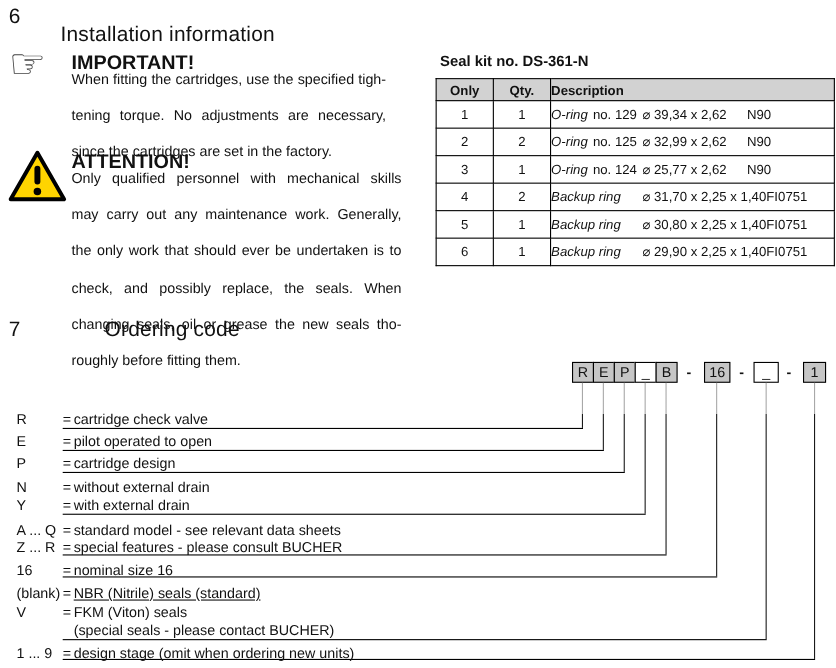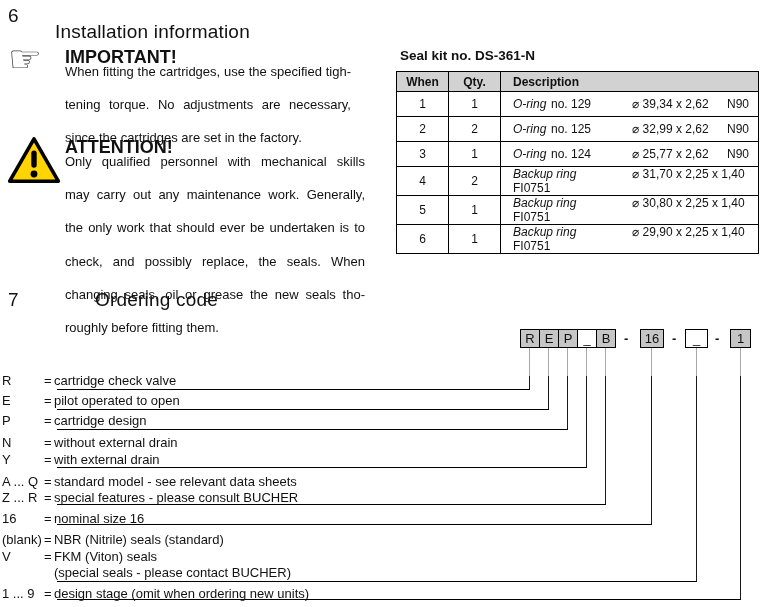--- a/index.html
+++ b/index.html
@@ -16,39 +16,39 @@
   .jline::after{content:"";display:inline-block;width:100%;height:0;}
   .hand-icon{position:absolute;left:8px;font-size:38px;color:#444;line-height:1;}
 
   
   .kit-title{position:absolute;left:400px;top:48px;font-size:13.5px;font-weight:bold;}
   table.kit{position:absolute;left:396px;top:71px;width:362px;border-collapse:collapse;
             table-layout:fixed;font-size:12px;}
   table.kit th,table.kit td{border:1px solid #000;padding:0;vertical-align:middle;}
   table.kit th{background:#d2d2d2;height:19px;font-weight:bold;}
   table.kit td{height:24px;text-align:center;}
-  table.kit th.c-desc,table.kit td.c-desc{text-align:left;padding-left:12px;}
+  table.kit th.c-desc,table.kit td.c-desc{text-align:left;}
   .d-name{display:inline-block;width:38px;white-space:nowrap;font-style:italic;}
   .d-no{display:inline-block;width:45px;white-space:nowrap;}
-  .d-size{display:inline-block;min-width:95px;white-space:nowrap;margin-left:36px;}
+  .d-size{display:inline-block;min-width:95px;white-space:nowrap;}
   .d-mat{white-space:nowrap;}
 
   
   .cbox{position:absolute;top:329px;height:19px;box-sizing:border-box;border:1px solid #000;
         background:#c6c6c6;display:flex;align-items:center;justify-content:center;
         font-size:13px;}
   .cbox.open{background:#ffffff;}
   .dash{position:absolute;top:331px;font-size:13px;font-weight:bold;}
 
   
   .hl{position:absolute;height:1px;background:#000;}
   .vl{position:absolute;width:1px;background:linear-gradient(to bottom,#a8a8a8 0 28px,#1a1a1a 28px);}
 
   
-  .lg-row{position:absolute;left:2px;width:745px;font-size:13px;white-space:nowrap;}
+  .lg-row{position:absolute;left:15px;width:745px;font-size:13px;white-space:nowrap;}
   .lg-label{display:inline-block;width:42px;}
   .lg-eq{display:inline-block;width:10px;}
 </style>
 </head>
 <body>
 
 <div class="page">
 
   <div class="sec-num" style="top:5px;">6</div>
   <div class="sec-title" style="top:5px;margin-top:16px;">Installation information</div>
@@ -80,21 +80,21 @@
 
   <div class="kit-title">Seal kit no. DS-361-N</div>
   <table class="kit">
     <colgroup>
         <col style="width:52px">
         <col style="width:52px">
         <col style="width:258px">
       </colgroup>
     <tbody>
         <tr>
-      <th>When</th>
+      <th>Only</th>
       <th>Qty.</th>
       <th class="c-desc">Description</th>
     </tr>
     <tr>
       <td>1</td>
       <td>1</td>
       <td class="c-desc">
         <span class="d-name">O-ring</span><span class="d-no">no. 129</span><span class="d-size">⌀ 39,34 x 2,62</span><span class="d-mat">N90</span>
       </td>
     </tr>
@@ -186,21 +186,21 @@
   </div>
   <div class="lg-row" style="top:474px;">
     <span class="lg-label">A ... Q</span><span class="lg-eq">=</span><span>standard model - see relevant data sheets</span>
   </div>
   <div class="lg-row" style="top:490px;">
     <span class="lg-label">Z ... R</span><span class="lg-eq">=</span><span>special features - please consult BUCHER</span>
   </div>
   <div class="lg-row" style="top:511px;">
     <span class="lg-label">16</span><span class="lg-eq">=</span><span>nominal size 16</span>
   </div>
-  <div class="lg-row" style="top:532px;">
+  <div class="lg-row" style="top:532px;text-decoration:underline;">
     <span class="lg-label">(blank)</span><span class="lg-eq">=</span><span>NBR (Nitrile) seals  (standard)</span>
   </div>
   <div class="lg-row" style="top:549px;">
     <span class="lg-label">V</span><span class="lg-eq">=</span><span>FKM (Viton) seals</span>
   </div>
   <div class="lg-row" style="top:565px;">
     <span class="lg-label"></span><span class="lg-eq"></span><span>(special seals - please contact BUCHER)</span>
   </div>
   <div class="lg-row" style="top:586px;">
     <span class="lg-label">1 ... 9</span><span class="lg-eq">=</span><span>design stage (omit when ordering new units)</span>

